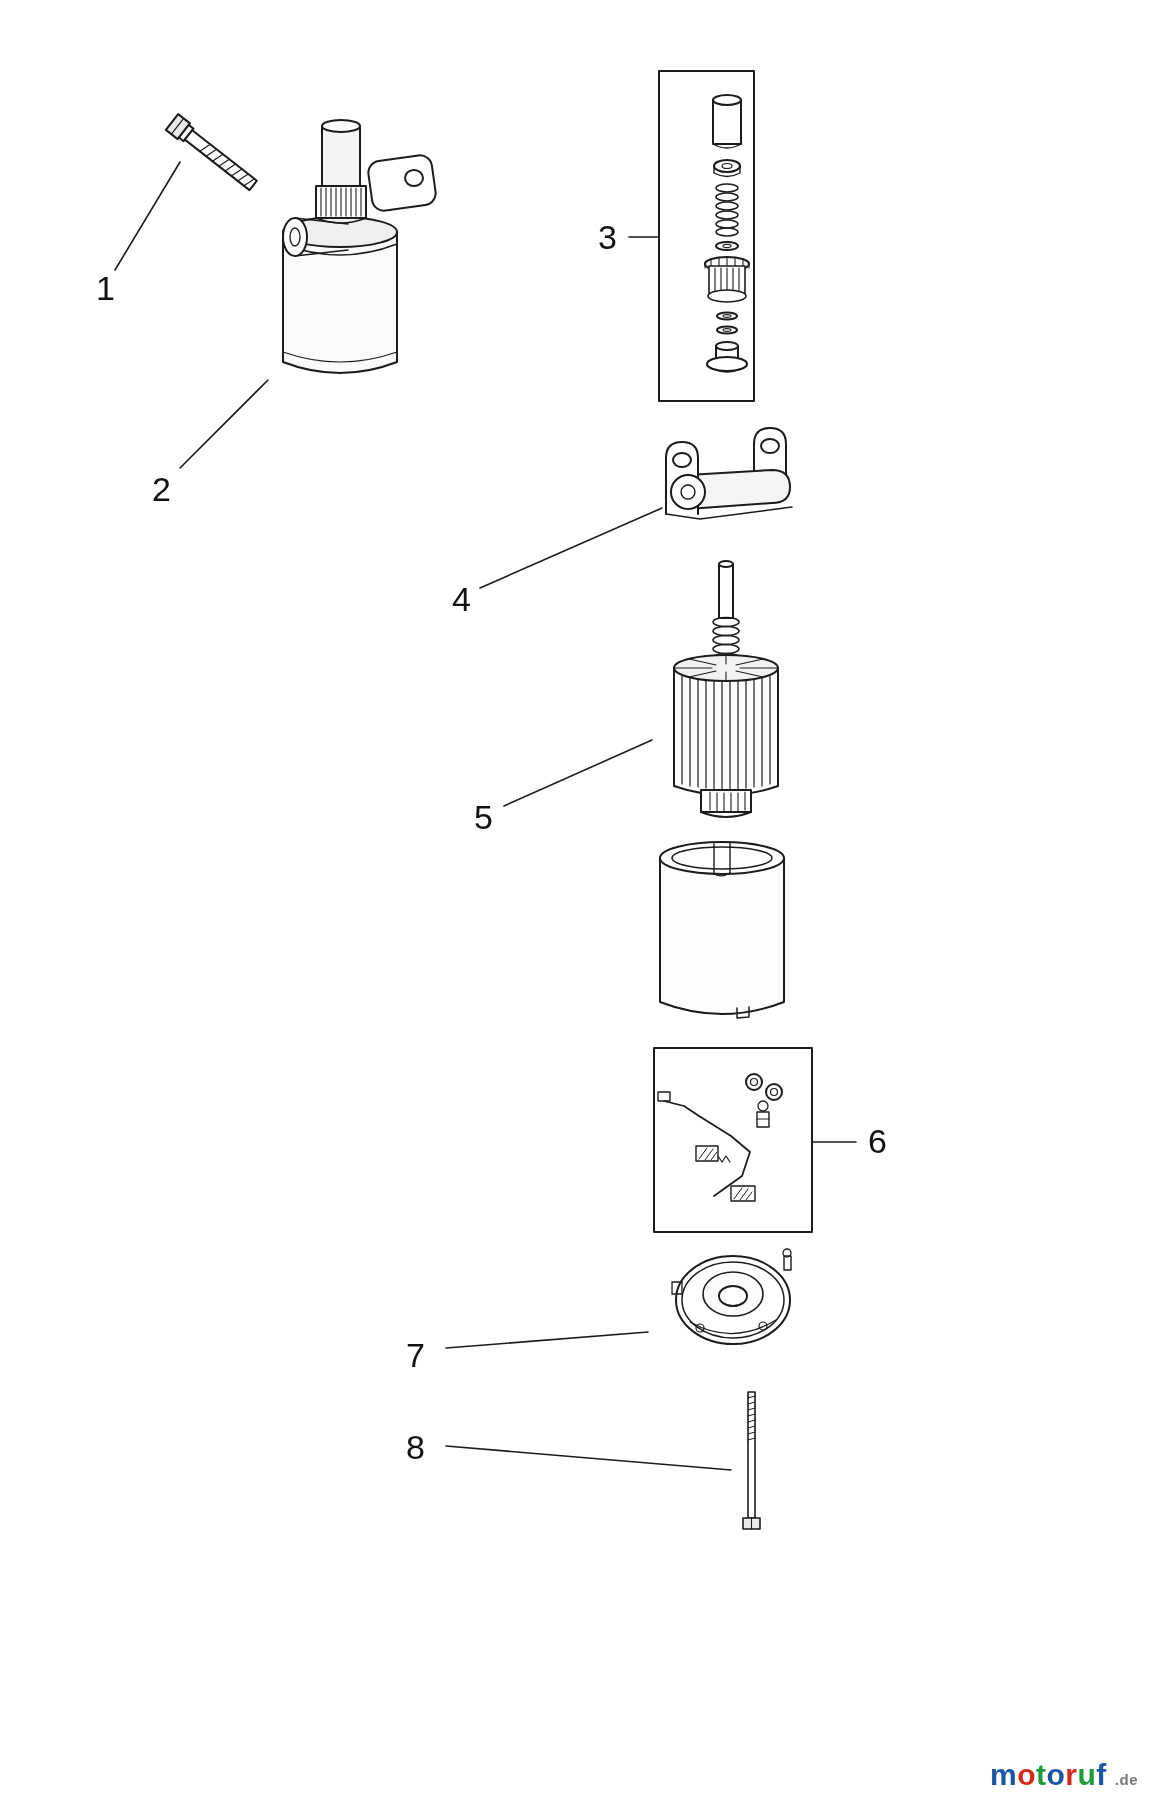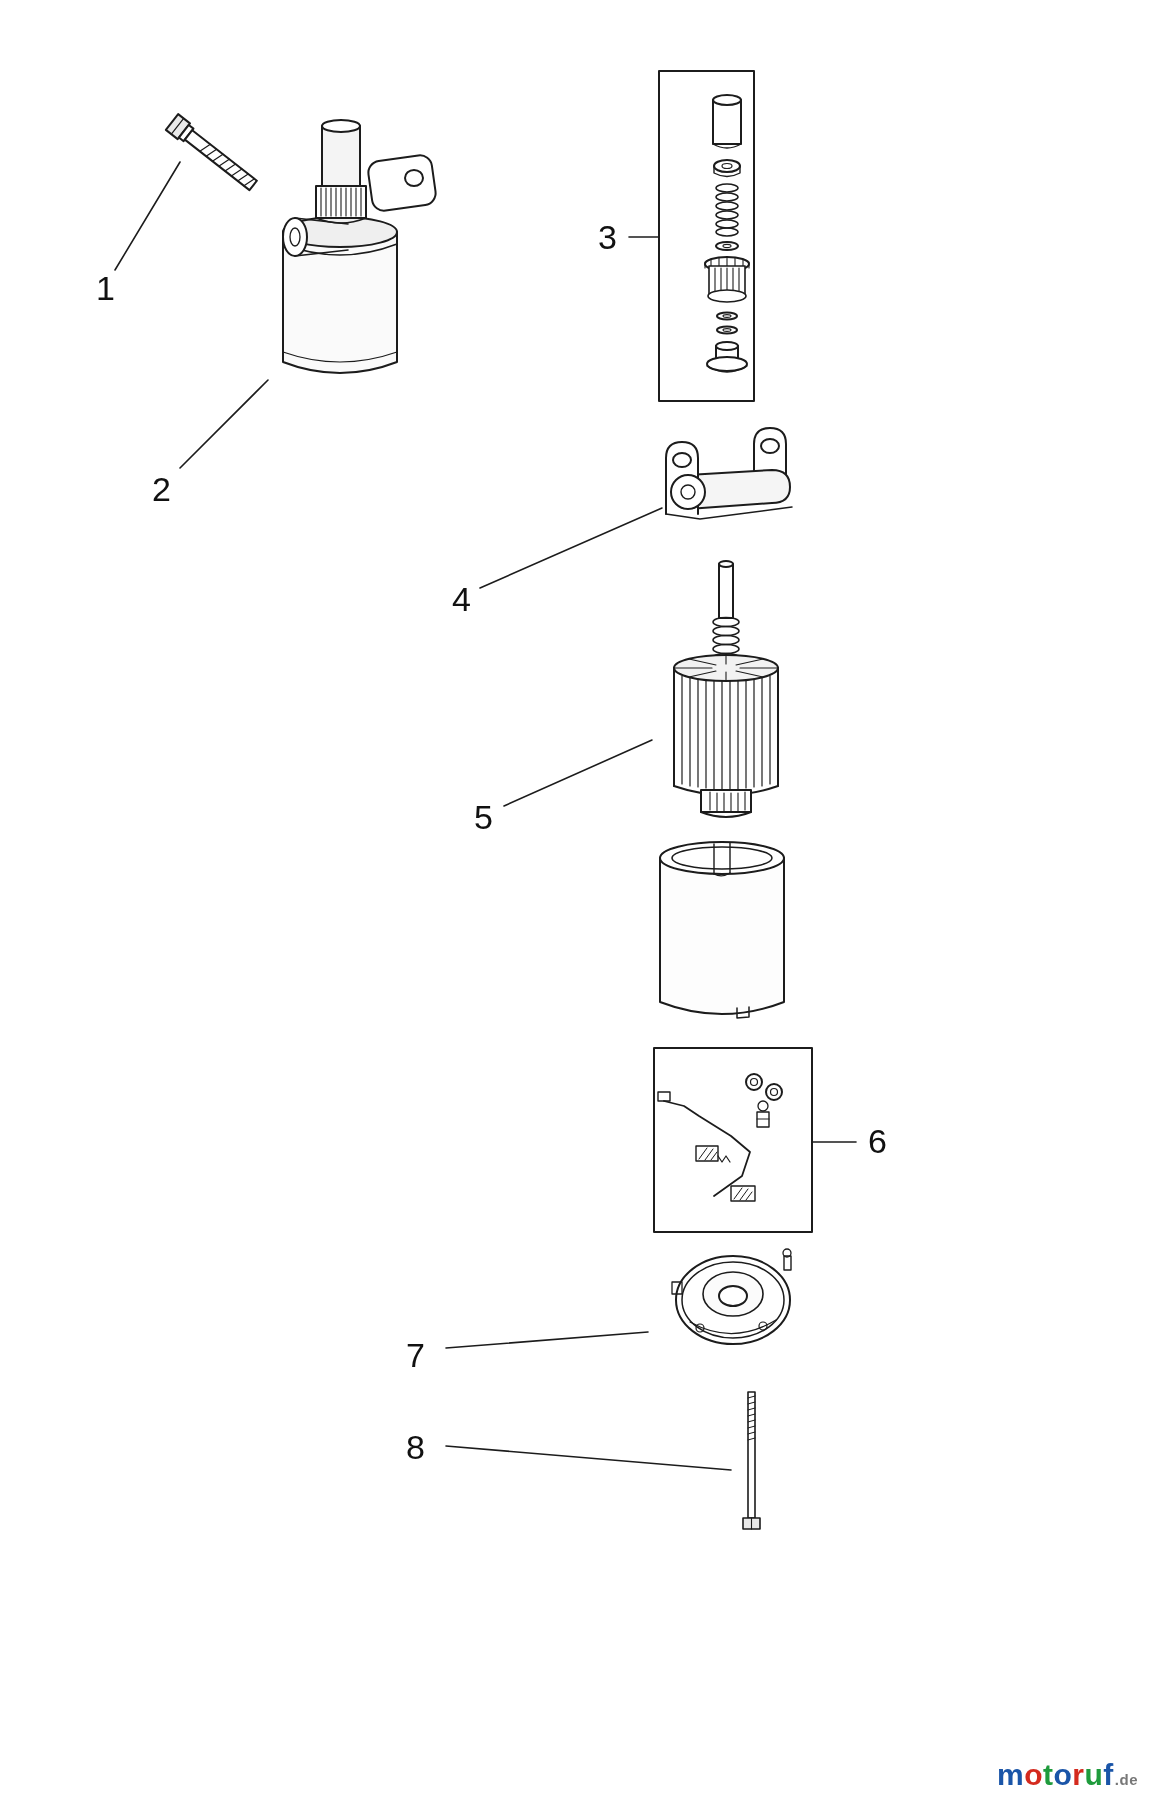--- a/index.html
+++ b/index.html
@@ -3,21 +3,21 @@
 <meta charset="utf-8">
 <style>
   html,body{margin:0;padding:0;background:#fff;}
   .page{position:relative;width:1154px;height:1800px;background:#ffffff;overflow:hidden;
         font-family:"Liberation Sans",sans-serif;}
   .diagram-svg{position:absolute;left:0;top:0;}
   .part-label{position:absolute;font-size:34px;color:#111;line-height:1;
               font-family:"Liberation Sans",sans-serif;}
   .watermark{position:absolute;right:16px;bottom:8px;font-weight:bold;font-size:30px;
              letter-spacing:0.5px;display:flex;align-items:baseline;}
-  .watermark .suffix{font-size:15px;font-weight:bold;margin-left:1px;}
+  .watermark .suffix{font-size:15px;font-weight:bold;margin-left:8px;}
   svg *{vector-effect:non-scaling-stroke;}
 </style>
 </head>
 <body>
 
 <div class="page">
 
   <svg class="diagram-svg" width="1154" height="1800" viewBox="0 0 1154 1800" fill="none" stroke="#1c1c1c" stroke-width="2" stroke-linecap="round" stroke-linejoin="round">
 
     <g transform="translate(172,122) rotate(38)">

